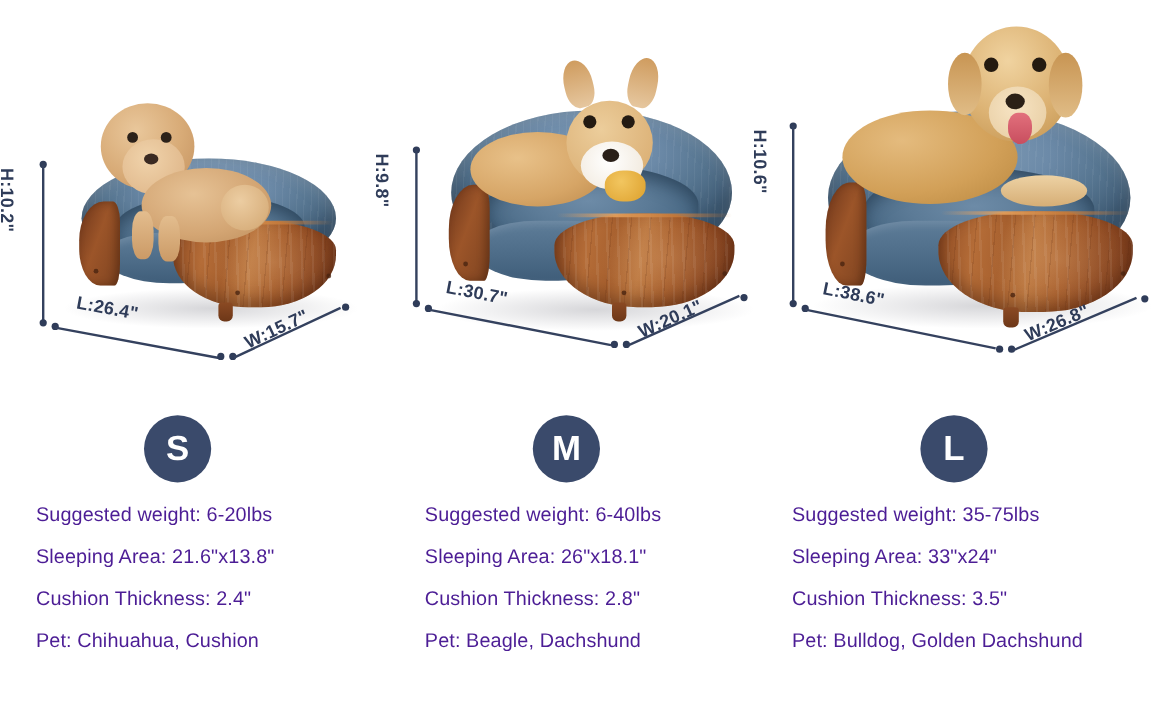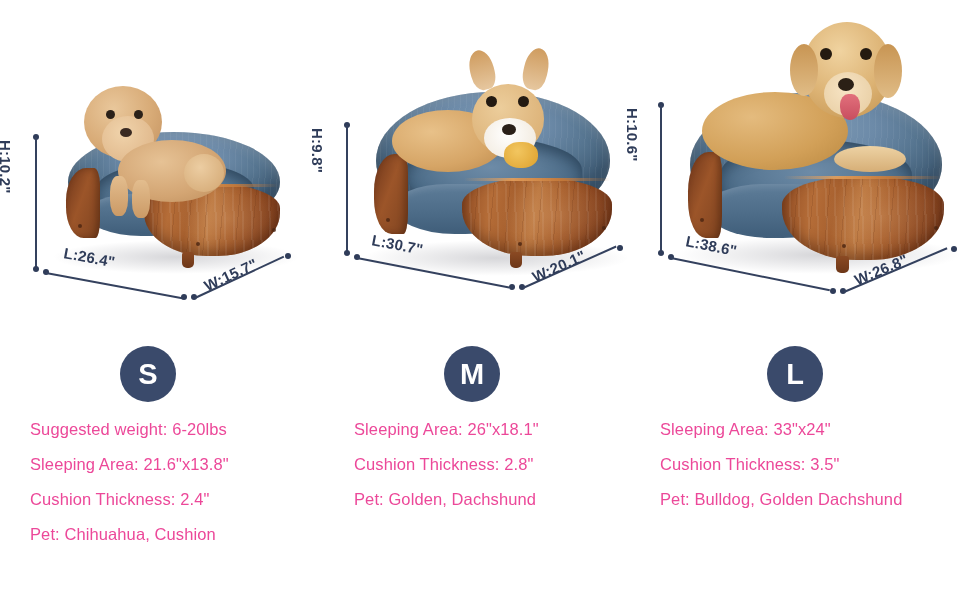--- a/index.html
+++ b/index.html
@@ -112,21 +112,21 @@
     background:#3a4a6b;color:#ffffff;
     display:flex;align-items:center;justify-content:center;
     font-size:29px;font-weight:700;
     font-family:"Liberation Sans", sans-serif;
   }
 
   
   .specs{position:absolute;top:420px;}
   .specs .line{
     font-size:16.5px;
-    color:#ec4899;
+    color:#4c1d95;
     margin-bottom:16px;
     white-space:nowrap;
     letter-spacing:.1px;
   }
   .specs .line:last-child{margin-bottom:0;}
 </style>
 </head>
 <body>
 
 <div class="stage">
@@ -231,23 +231,24 @@
     <div class="dim-dot" style="left:519px;top:284px;"></div>
     <div class="dim-line" style="left:523px;top:287px;width:102px;height:2px;transform-origin:left center;transform:rotate(-24deg);"></div>
     <div class="dim-dot" style="left:617px;top:245px;"></div>
     <div class="dim-label" style="left:533px;top:269px;transform-origin:left center;transform:rotate(-24deg);">W:20.1"</div>
 
     <div class="badge" style="left:444px;top:346px;">
       <span>M</span>
     </div>
 
     <div class="specs" style="left:354px;">
+      <div class="line">Suggested weight: 6-40lbs</div>
       <div class="line">Sleeping Area: 26"x18.1"</div>
       <div class="line">Cushion Thickness: 2.8"</div>
-      <div class="line">Pet: Golden, Dachshund</div>
+      <div class="line">Pet: Beagle, Dachshund</div>
     </div>
   </div>
 
   <div class="panel">
 
     <div class="bed" style="left:684px;top:118px;width:266px;height:144px;">
       <div class="shadow" style="left:-8px;top:118px;width:286px;height:38px;"></div>
 
       <div class="bolster" style="left:6px;top:-26px;width:252px;height:140px;"></div>
       <div class="cushion" style="left:36px;top:22px;width:192px;height:76px;"></div>
@@ -288,19 +289,20 @@
     <div class="dim-dot" style="left:840px;top:288px;"></div>
     <div class="dim-line" style="left:844px;top:291px;width:112px;height:2px;transform-origin:left center;transform:rotate(-23deg);"></div>
     <div class="dim-dot" style="left:951px;top:246px;"></div>
     <div class="dim-label" style="left:855px;top:272px;transform-origin:left center;transform:rotate(-23deg);">W:26.8"</div>
 
     <div class="badge" style="left:767px;top:346px;">
       <span>L</span>
     </div>
 
     <div class="specs" style="left:660px;">
+      <div class="line">Suggested weight: 35-75lbs</div>
       <div class="line">Sleeping Area: 33"x24"</div>
       <div class="line">Cushion Thickness: 3.5"</div>
       <div class="line">Pet: Bulldog, Golden Dachshund</div>
     </div>
   </div>
 
 </div>
 
 </body></html>

